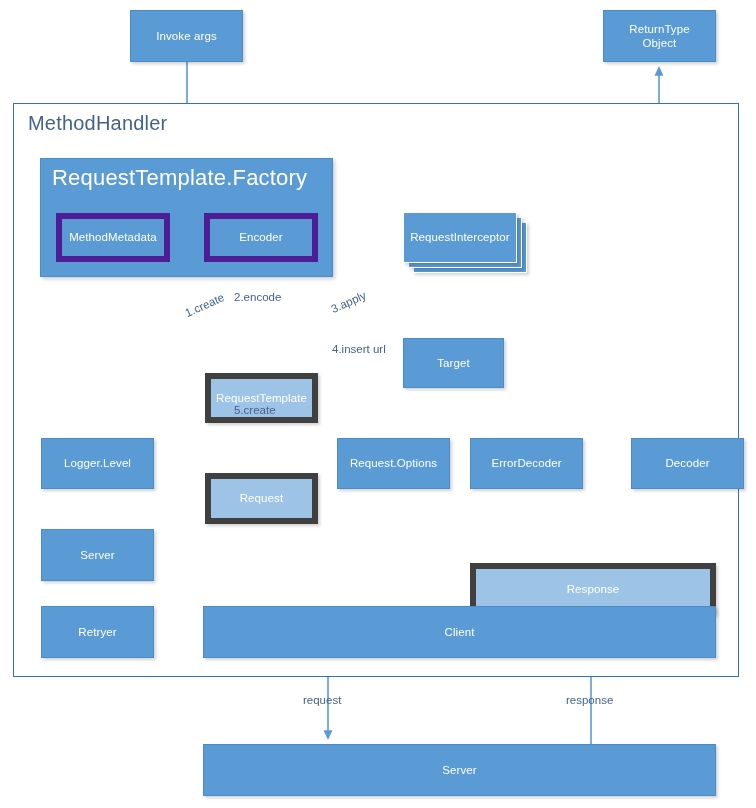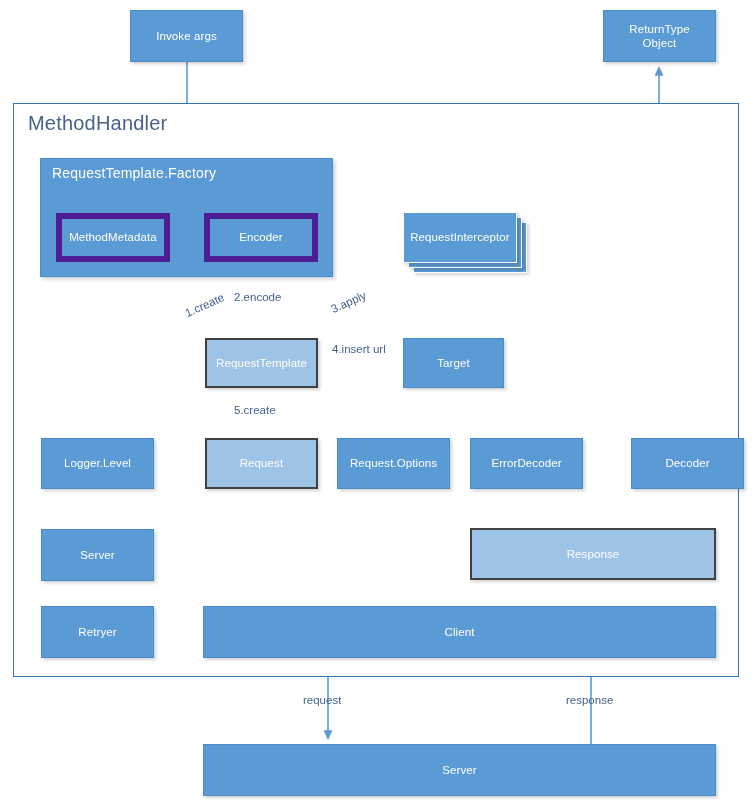--- a/index.html
+++ b/index.html
@@ -5,33 +5,33 @@
   html,body{margin:0;padding:0;background:#ffffff;}
   #stage{position:relative;width:756px;height:808px;overflow:hidden;
          font-family:"Liberation Sans", sans-serif;background:#ffffff;}
   svg.wires{position:absolute;left:0;top:0;width:756px;height:808px;overflow:visible;}
 
   .box{position:absolute;box-sizing:border-box;display:flex;align-items:center;
        justify-content:center;text-align:center;color:#ffffff;
        background:#5B9BD5;border:1px solid #4A8CC7;
        box-shadow:2px 2px 3px rgba(0,0,0,0.18);
        font-size:11.5px;line-height:1.25;letter-spacing:.1px;z-index:3;}
-  .box.light{background:#9DC3E6;border:2px solid #404040;color:#ffffff;}
+  .box.light{background:#9DC3E6;border:6px solid #404040;color:#ffffff;margin-top:35px;}
   .box.plain{box-shadow:none;border:6px solid #4c1d95;background:transparent;}
 
   
   .container{position:absolute;box-sizing:border-box;background:#ffffff;
              border:1.5px solid #2E75B6;z-index:1;}
   .container-title{position:absolute;color:#44638C;font-size:20px;z-index:4;
                    letter-spacing:.2px;}
 
   
   .factory{position:absolute;box-sizing:border-box;background:#5B9BD5;
            border:1px solid #4A8CC7;box-shadow:2px 2px 4px rgba(0,0,0,.2);z-index:2;}
-  .factory-title{position:absolute;color:#ffffff;font-size:14px;letter-spacing:.2px;z-index:4;}
+  .factory-title{position:absolute;color:#ffffff;font-size:22px;letter-spacing:.2px;z-index:4;}
 
   
   .stack-layer{position:absolute;box-sizing:border-box;background:#5B9BD5;
                border:1px solid #ffffff;box-shadow:2px 2px 3px rgba(0,0,0,.18);z-index:2;}
 
   .wire-label{position:absolute;color:#44638C;font-size:11.5px;z-index:5;
               white-space:nowrap;background:transparent;}
   .wire-label.rot{transform:rotate(-24deg);transform-origin:left bottom;}
 </style>
 </head>

